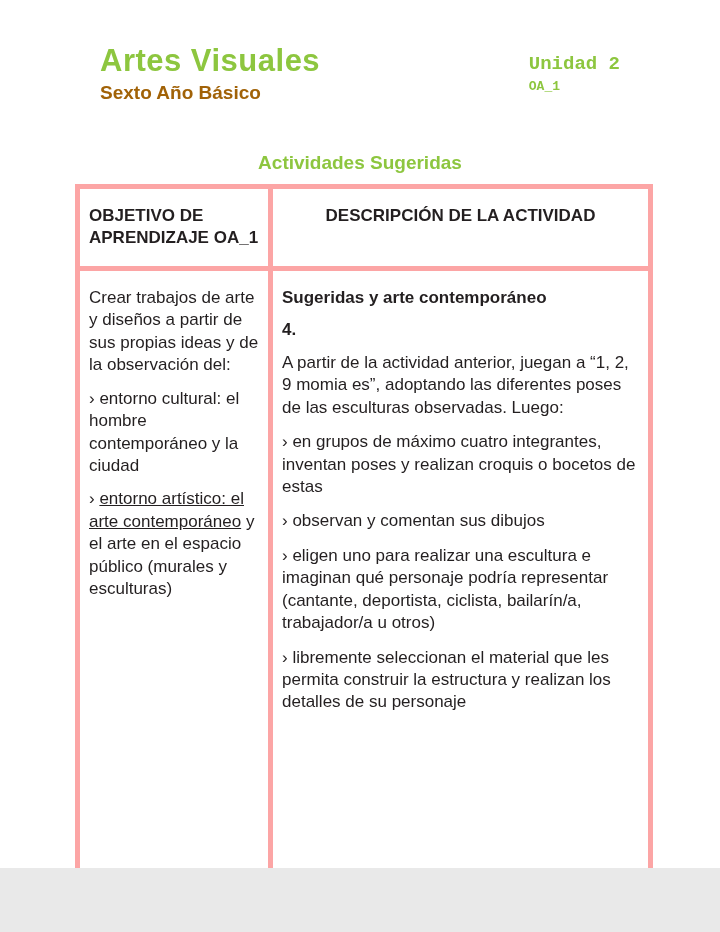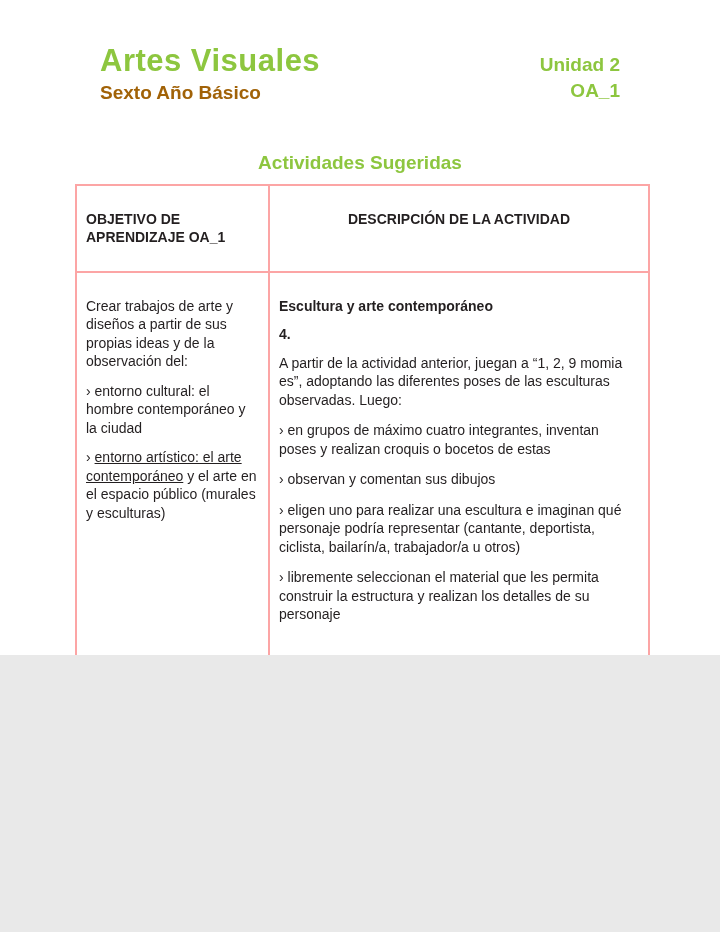--- a/index.html
+++ b/index.html
@@ -2,36 +2,36 @@
 <html style="--accent: #8dc63f;"><head>
 <meta charset="utf-8">
 <style>
   * { margin: 0; padding: 0; box-sizing: border-box; }
   html, body { background: #e9e9e9; }
   body { font-family: "Liberation Sans", sans-serif; }
 
   .page {
     position: relative;
     width: 720px;
-    height: 655px;
+    height: 868px;
     margin: 0 auto;
     background: #ffffff;
     color: #231f20;
     overflow: hidden;
   }
 
   
   .doc-header {
     display: flex;
     justify-content: space-between;
     align-items: flex-start;
     padding: 44px 100px 0 100px;
   }
   .doc-header .left-block { text-align: left; }
-  .doc-header .right-block { text-align: right; padding-top: 8px; }
+  .doc-header .right-block { text-align: left; padding-top: 8px; font-family: Liberation Mono, monospace; }
 
   .doc-title {
     color: var(--accent, #8dc63f);
     font-size: 31px;
     font-weight: bold;
     letter-spacing: 0.5px;
     line-height: 1.1;
   }
   .doc-subtitle {
     color: #a16207;
@@ -40,21 +40,21 @@
     margin-top: 4px;
   }
   .doc-unit {
     color: var(--accent, #8dc63f);
     font-size: 19px;
     font-weight: bold;
     line-height: 1.35;
   }
   .doc-oa {
     color: var(--accent, #8dc63f);
-    font-size: 19px;
+    font-size: 13px;
     font-weight: bold;
     line-height: 1.35;
   }
 
   
   .section-title {
     text-align: center;
     color: var(--accent, #8dc63f);
     font-size: 19px;
     font-weight: bold;
@@ -66,24 +66,24 @@
     position: absolute;
     left: 75px;
     top: 184px;
     width: 573px;
     height: 722px;
     border-collapse: collapse;
     table-layout: fixed;
   }
   .activity-table th,
   .activity-table td {
-    border: 2px solid #fca5a5;
+    border: 5px solid #fca5a5;
     vertical-align: top;
-    padding: 24px 9px;
-    font-size: 14px;
+    padding: 16px 9px;
+    font-size: 17px;
     line-height: 1.32;
   }
   .col-objective { width: 193px; }
   .col-description { width: 380px; }
 
   .activity-table th { font-weight: bold; }
   th.obj-header { text-align: left; height: 48px; }
   th.desc-header { text-align: center; margin-top: 48px; }
 
   td.obj-cell { font-weight: normal; }
@@ -125,21 +125,21 @@
       </tr>
     </thead>
     <tbody>
       <tr>
         <td class="obj-cell">
           <p>Crear trabajos de arte y diseños a partir de sus propias ideas y de la observación del:</p>
           <p>› entorno cultural: el hombre contemporáneo y la ciudad</p>
           <p><span>› </span><span class="underlined">entorno artístico: el arte contemporáneo</span><span> y el arte en el espacio público (murales y esculturas)</span></p>
         </td>
         <td class="desc-cell">
-          <p class="activity-heading">Escultura y arte contemporáneo</p>
+          <p class="activity-heading">Sugeridas y arte contemporáneo</p>
           <p class="activity-number">4.</p>
           <p>A partir de la actividad anterior, juegan a “1, 2, 9 momia es”, adoptando las diferentes poses de las esculturas observadas. Luego:</p>
           <p>› en grupos de máximo cuatro integrantes, inventan poses y realizan croquis o bocetos de estas</p>
           <p>› observan y comentan sus dibujos</p>
           <p>› eligen uno para realizar una escultura e imaginan qué personaje podría representar (cantante, deportista, ciclista, bailarín/a, trabajador/a u otros)</p>
           <p>› libremente seleccionan el material que les permita construir la estructura y realizan los detalles de su personaje</p>
         </td>
       </tr>
     </tbody>
   </table>

